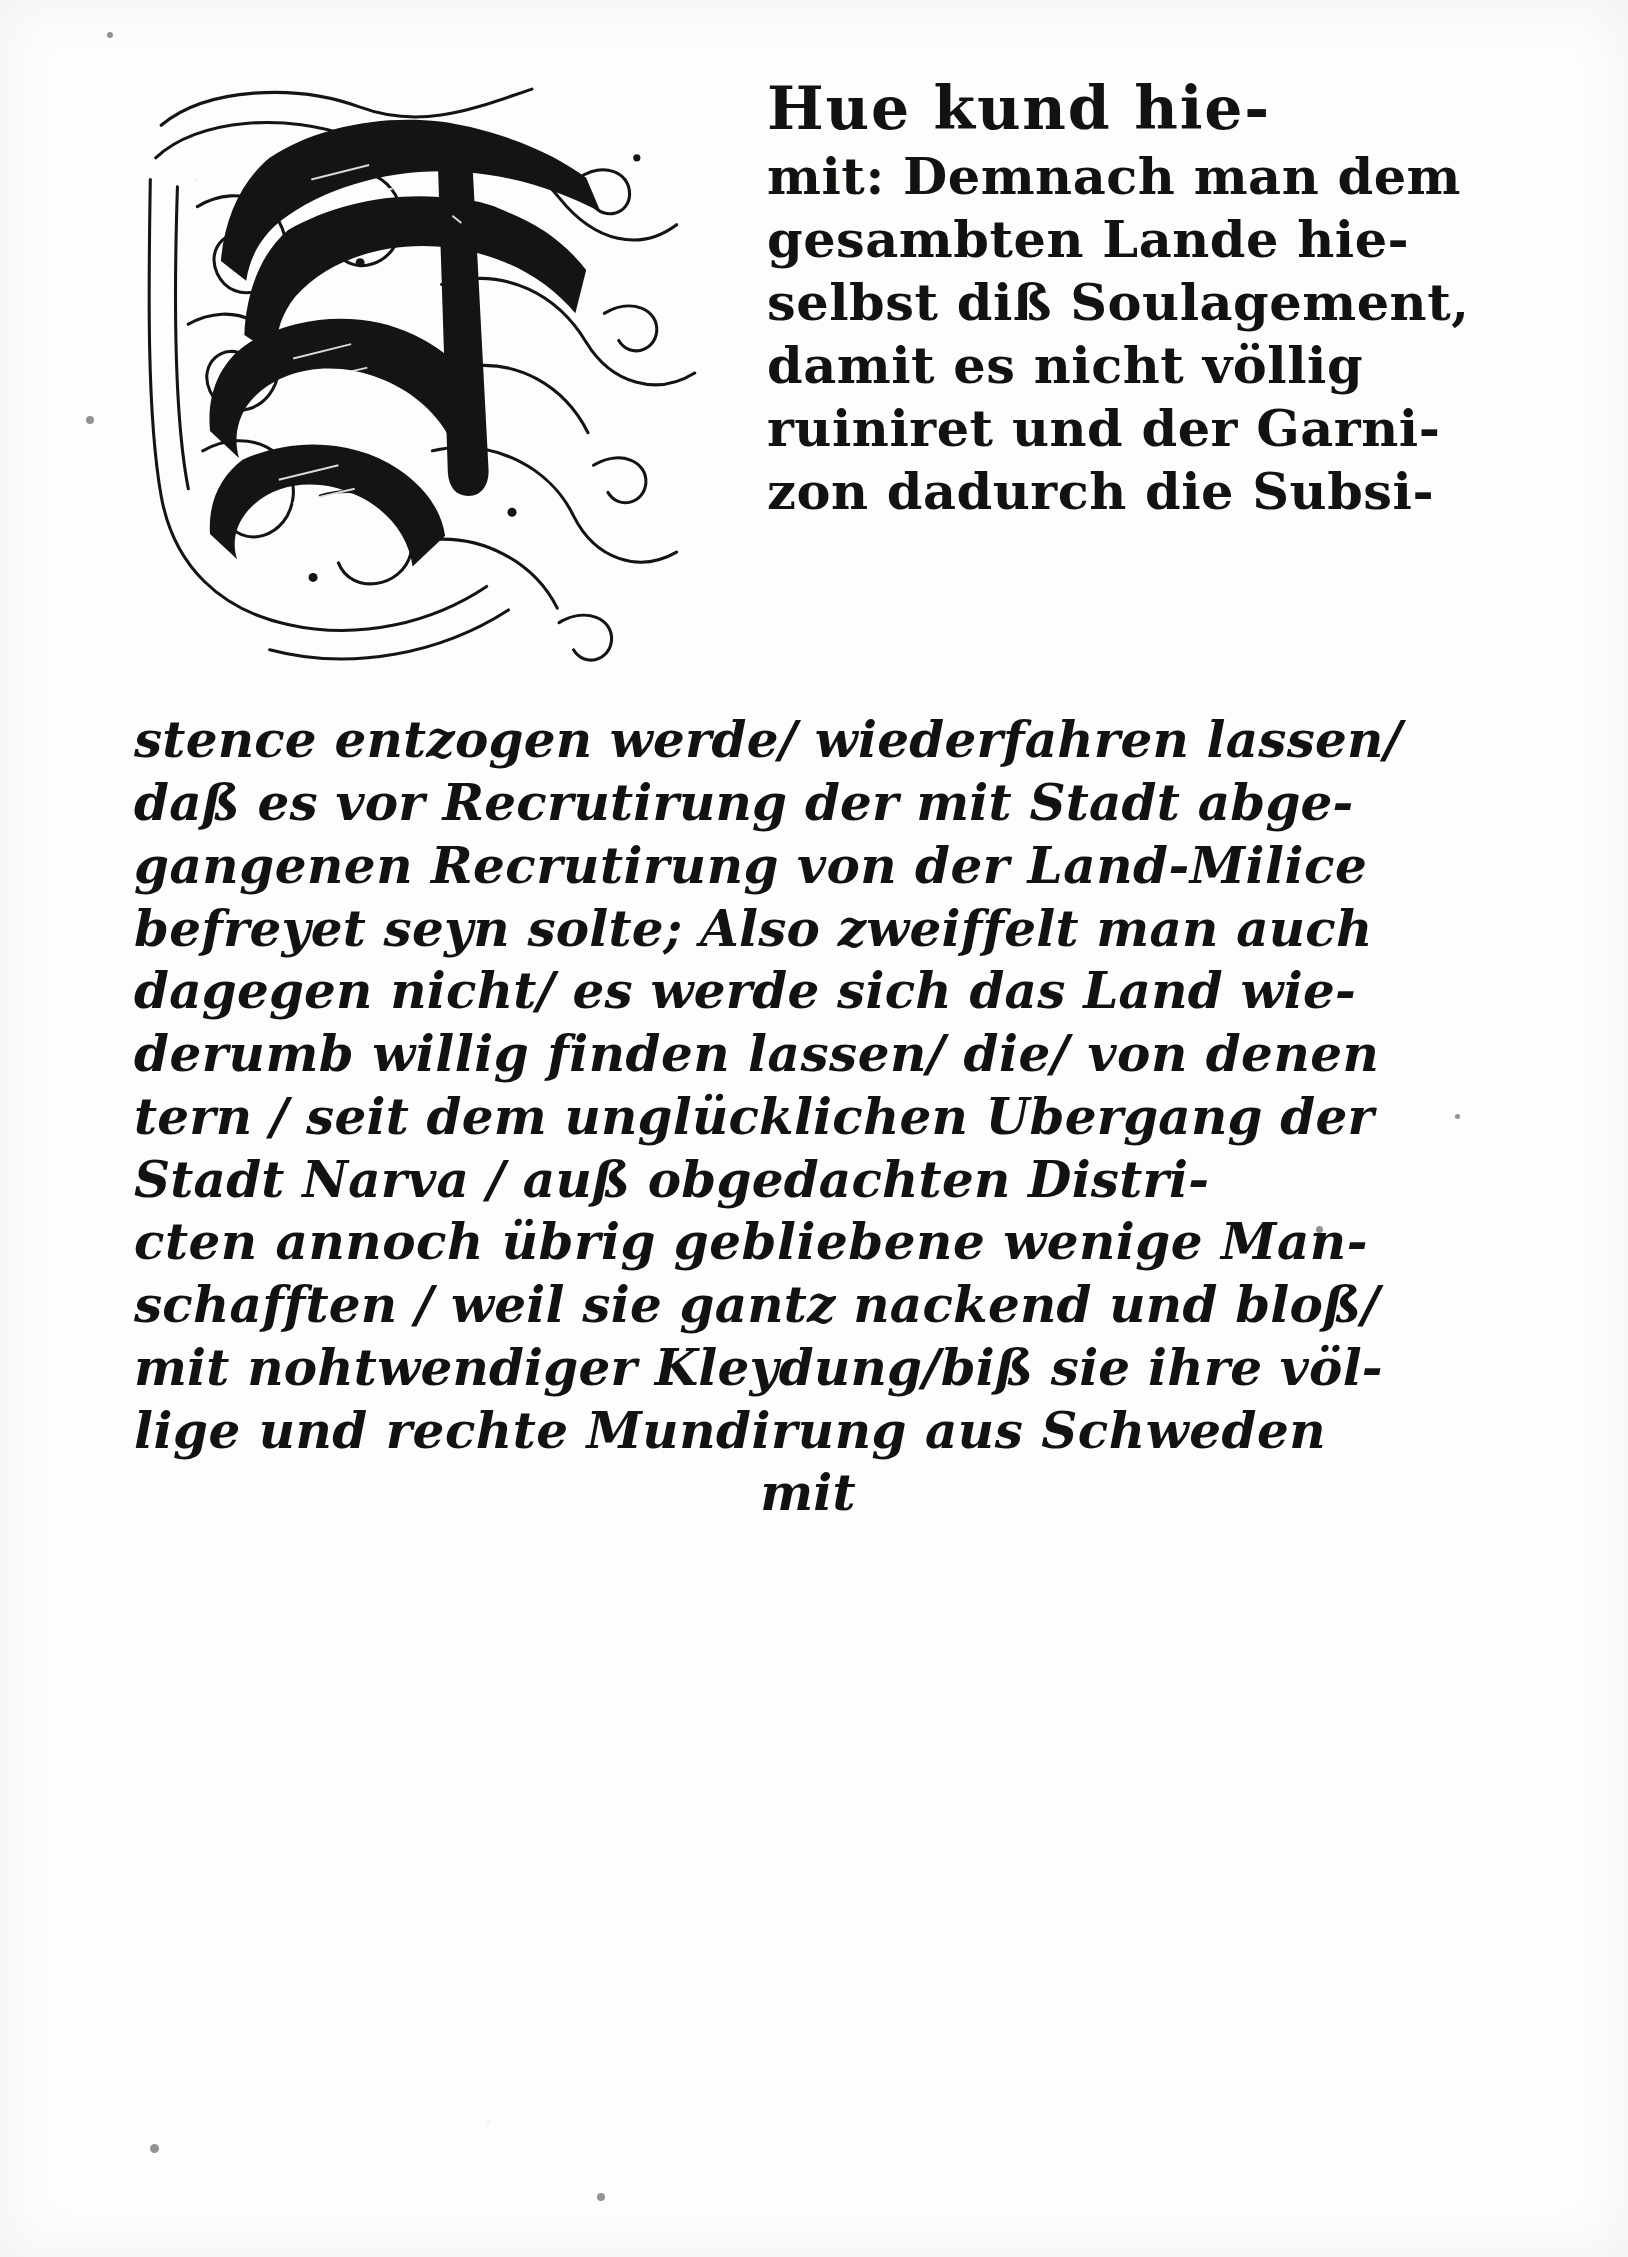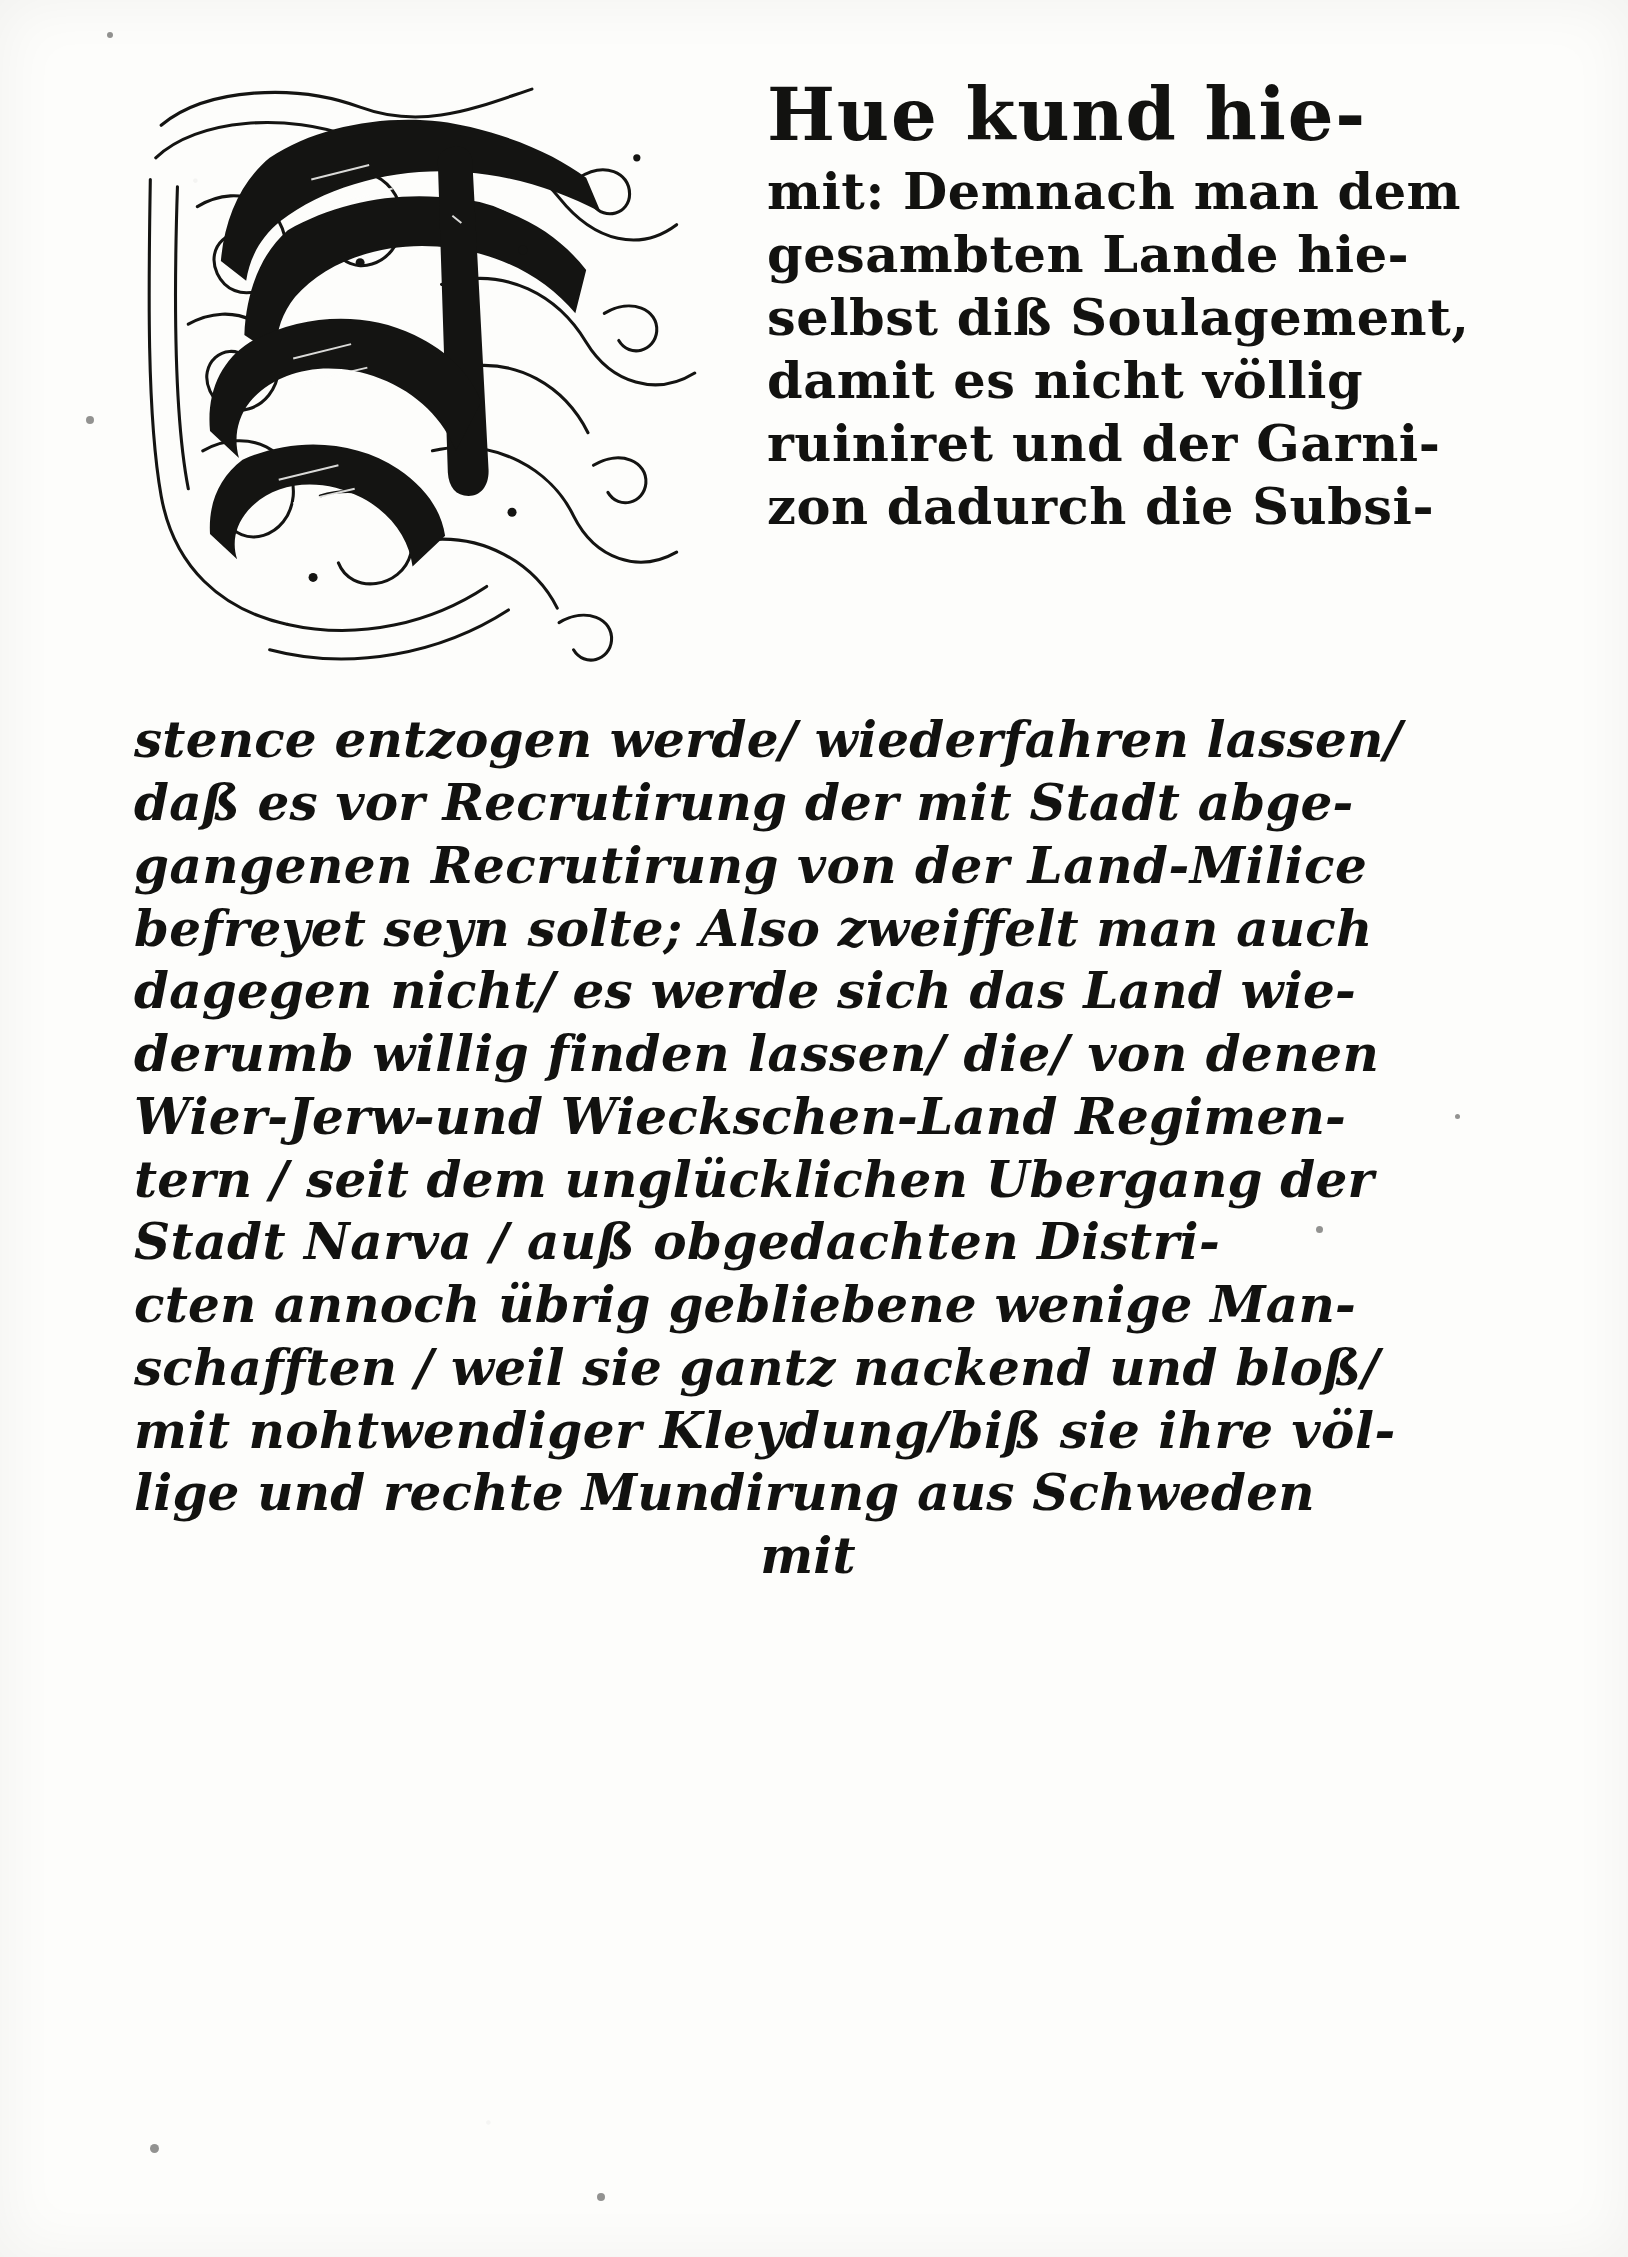--- a/index.html
+++ b/index.html
@@ -79,21 +79,21 @@
   .head-lines {
     margin-left: 633px;
     width: 724px;
   }
   .head-lines .ln {
     display: block;
     white-space: nowrap;
     letter-spacing: 0.5px;
   }
   .head-lines .ln.first {
-    font-size: 72px;
+    font-size: 60px;
     letter-spacing: 1.8px;
   }
   .head-lines .ln.r {
   }
 
   .body-lines {
     clear: both;
     padding-top: 5.4px;
   }
   .body-lines .ln {
@@ -244,21 +244,20 @@
       <span class="ln r">zon dadurch die Subsi-</span>
     </div>
 
     <div class="fraktur body-lines lines">
       <span class="ln">stence entzogen werde/ wiederfahren lassen/</span>
       <span class="ln">daß es vor Recrutirung der mit Stadt abge-</span>
       <span class="ln">gangenen Recrutirung von der Land-Milice</span>
       <span class="ln">befreyet seyn solte; Also zweiffelt man auch</span>
       <span class="ln">dagegen nicht/ es werde sich das Land wie-</span>
       <span class="ln">derumb willig finden lassen/ die/ von denen</span>
-      <span class="ln">Wier-Jerw-und Wieckschen-Land Regimen-</span>
       <span class="ln">tern / seit dem unglücklichen Ubergang der</span>
       <span class="ln">Stadt Narva / auß obgedachten Distri-</span>
       <span class="ln">cten annoch übrig gebliebene wenige Man-</span>
       <span class="ln">schafften / weil sie gantz nackend und bloß/</span>
       <span class="ln">mit nohtwendiger Kleydung/biß sie ihre völ-</span>
       <span class="ln">lige und rechte Mundirung aus Schweden</span>
       <span class="ln last">mit</span>
     </div>
 
   </div>

